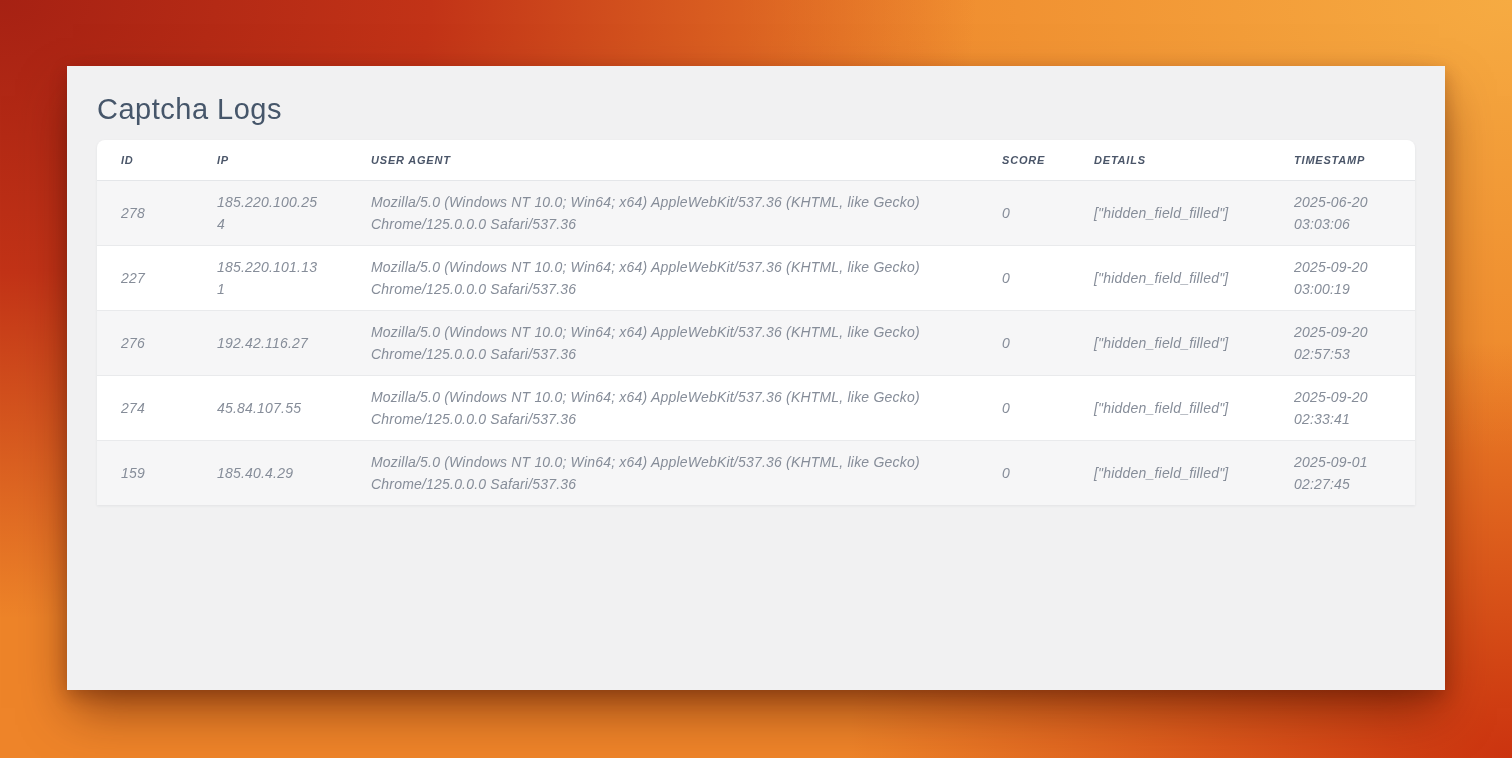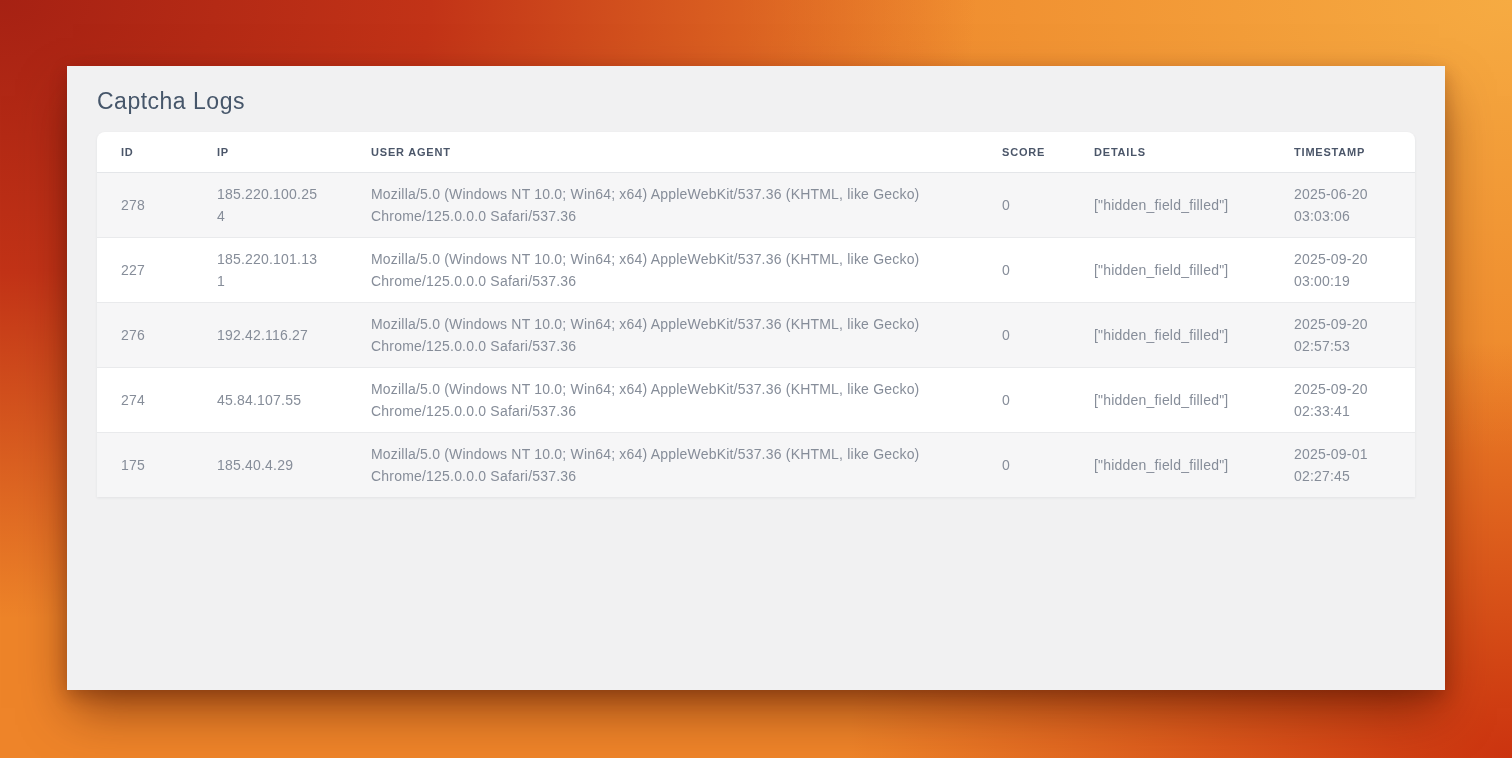--- a/index.html
+++ b/index.html
@@ -28,37 +28,38 @@
   .card{
     width:1378px;
     height:624px;
     margin:66px auto 0;
     background:var(--card-bg);
     padding:16px 30px 0;
     overflow:hidden;
     box-shadow:0 24px 48px -6px rgba(70,15,0,.55), 0 6px 16px rgba(70,15,0,.25);
   }
   .page-title{
-    font-size:23px;
+    font-size:29px;
     font-weight:500;
     letter-spacing:.5px;
     color:var(--title-text);
     line-height:34px;
-    margin:2px 0 14px;
+    margin:10px 0 14px;
   }
   .table-wrap{
     background:var(--table-bg);
     border-radius:8px 8px 0 0;
     overflow:hidden;
     box-shadow:0 1px 3px rgba(30,40,60,.07);
   }
   table{
     width:100%;
     border-collapse:collapse;
     table-layout:fixed;
+    font-style:italic;
   }
   col.c-id{width:96px;}
   col.c-ip{width:154px;}
   col.c-ua{width:631px;}
   col.c-score{width:92px;}
   col.c-details{width:200px;}
   col.c-ts{width:147px;}
   thead th{
     height:40px;
     padding:0 24px;
@@ -140,21 +141,21 @@
   </tr>
             <tr>
     <td>274</td>
     <td>45.84.107.55</td>
     <td>Mozilla/5.0 (Windows NT 10.0; Win64; x64) AppleWebKit/537.36 (KHTML, like Gecko) Chrome/125.0.0.0 Safari/537.36</td>
     <td>0</td>
     <td>["hidden_field_filled"]</td>
     <td>2025-09-20 02:33:41</td>
   </tr>
             <tr>
-    <td>175</td>
+    <td>159</td>
     <td>185.40.4.29</td>
     <td>Mozilla/5.0 (Windows NT 10.0; Win64; x64) AppleWebKit/537.36 (KHTML, like Gecko) Chrome/125.0.0.0 Safari/537.36</td>
     <td>0</td>
     <td>["hidden_field_filled"]</td>
     <td>2025-09-01 02:27:45</td>
   </tr>
           </tbody>
       </table>
     </div>
   </section>

